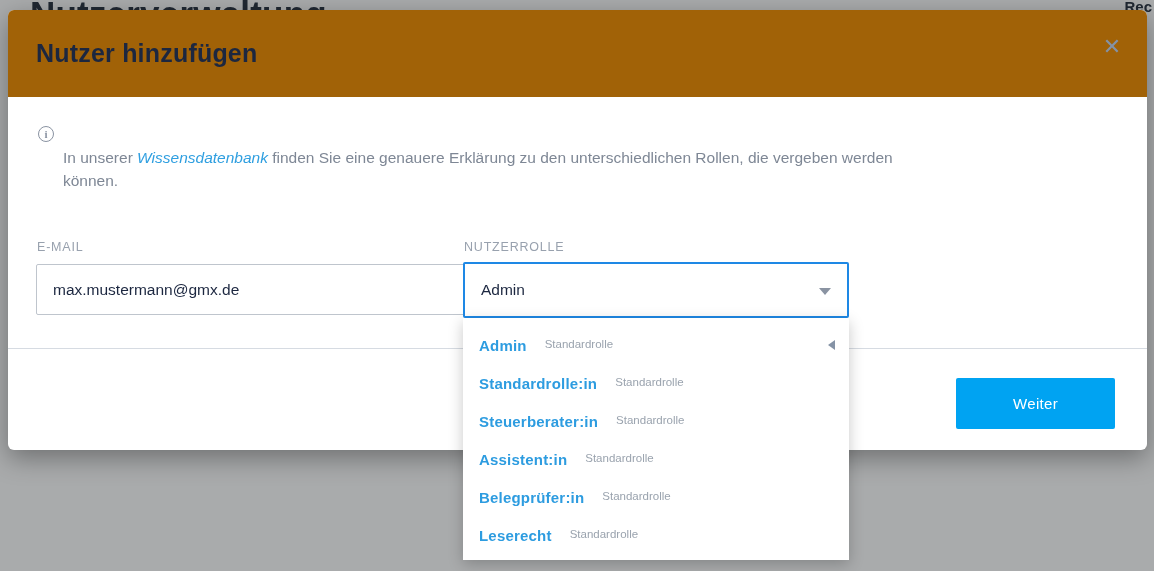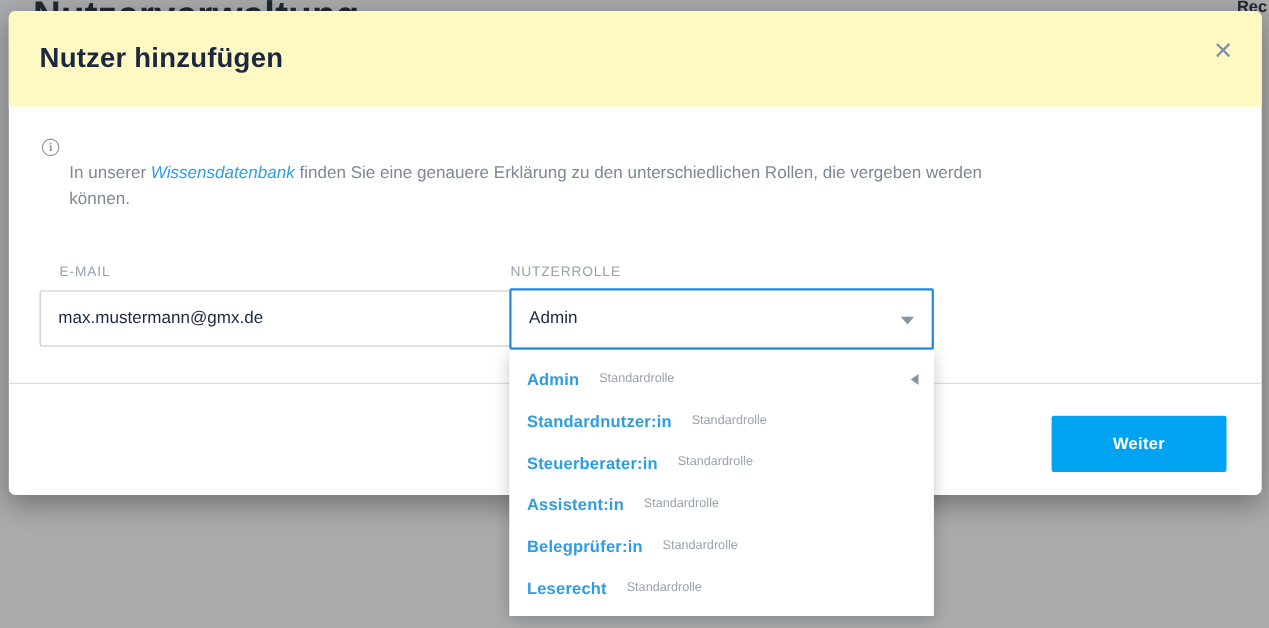--- a/index.html
+++ b/index.html
@@ -27,21 +27,21 @@
 
   
   .modal {
     position: absolute; left: 8px; top: 10px;
     width: 1139px; height: 440px;
     background: #ffffff; border-radius: 6px;
     box-shadow: 0 8px 26px rgba(0,0,0,0.35);
   }
   .modal-header {
     position: absolute; top: 0; left: 0; right: 0; height: 87px;
-    background: #fef9c3; border-radius: 6px 6px 0 0;
+    background: #a16207; border-radius: 6px 6px 0 0;
     display: flex; align-items: center; padding-left: 28px;
   }
   .modal-title {
     font-size: 25px; font-weight: 700; color: #1c2740; letter-spacing: 0.2px;
   }
   .close-btn {
     position: absolute; top: 22px; right: 20px;
     width: 30px; height: 30px;
     display: flex; align-items: center; justify-content: center;
     font-size: 22px; color: #8492a6; cursor: pointer; line-height: 1;
@@ -64,21 +64,21 @@
     max-width: 845px;
     font-size: 15.5px; line-height: 23px; color: #7e8795;
   }
   .info-link { color: #2f9fe0; cursor: pointer; font-style: italic; }
 
   
   .field-label {
     position: absolute;
     font-size: 12.5px; color: #98a1ae; letter-spacing: 0.8px; font-weight: 400;
   }
-  .label-email { top: 230px; left: 46px; }
+  .label-email { top: 230px; left: 29px; }
   .label-role  { top: 230px; left: 456px; }
 
   .email-input {
     position: absolute; top: 254px; left: 28px;
     width: 432px; height: 51px;
     border: 1px solid #bfc5cd; border-radius: 2px;
     padding: 0 16px; font-size: 15.5px; color: #1c2740;
     font-family: "Liberation Sans", sans-serif;
     background: #fff; outline: none;
   }
@@ -101,21 +101,21 @@
 
   
   .footer-divider {
     position: absolute; top: 338px; left: 0; right: 0; height: 1px;
     background: #d6dbe2;
   }
   .next-btn {
     position: absolute; top: 368px; left: 948px;
     width: 159px; height: 51px;
     background: #00a3f2; border: none; border-radius: 2px;
-    color: #ffffff; font-size: 15px; font-weight: 700; letter-spacing: 0.3px;
+    color: #ffffff; font-size: 15px; font-weight: 400; letter-spacing: 0.3px;
     font-family: "Liberation Sans", sans-serif;
     cursor: pointer;
   }
 
   
   .dropdown-panel {
     position: absolute; top: 308px; left: 455px;
     width: 386px;
     background: #ffffff;
     box-shadow: 0 4px 14px rgba(0,0,0,0.22);
@@ -176,21 +176,21 @@
   <button class="next-btn">Weiter</button>
 
   <div class="dropdown-panel">
     <div class="dropdown-option">
       <span class="option-name">Admin</span>
       <span class="option-tag">Standardrolle</span>
       <span class="option-spacer"></span>
       <span class="selected-marker"></span>
     </div>
     <div class="dropdown-option">
-      <span class="option-name">Standardnutzer:in</span>
+      <span class="option-name">Standardrolle:in</span>
       <span class="option-tag">Standardrolle</span>
     </div>
     <div class="dropdown-option">
       <span class="option-name">Steuerberater:in</span>
       <span class="option-tag">Standardrolle</span>
     </div>
     <div class="dropdown-option">
       <span class="option-name">Assistent:in</span>
       <span class="option-tag">Standardrolle</span>
     </div>

